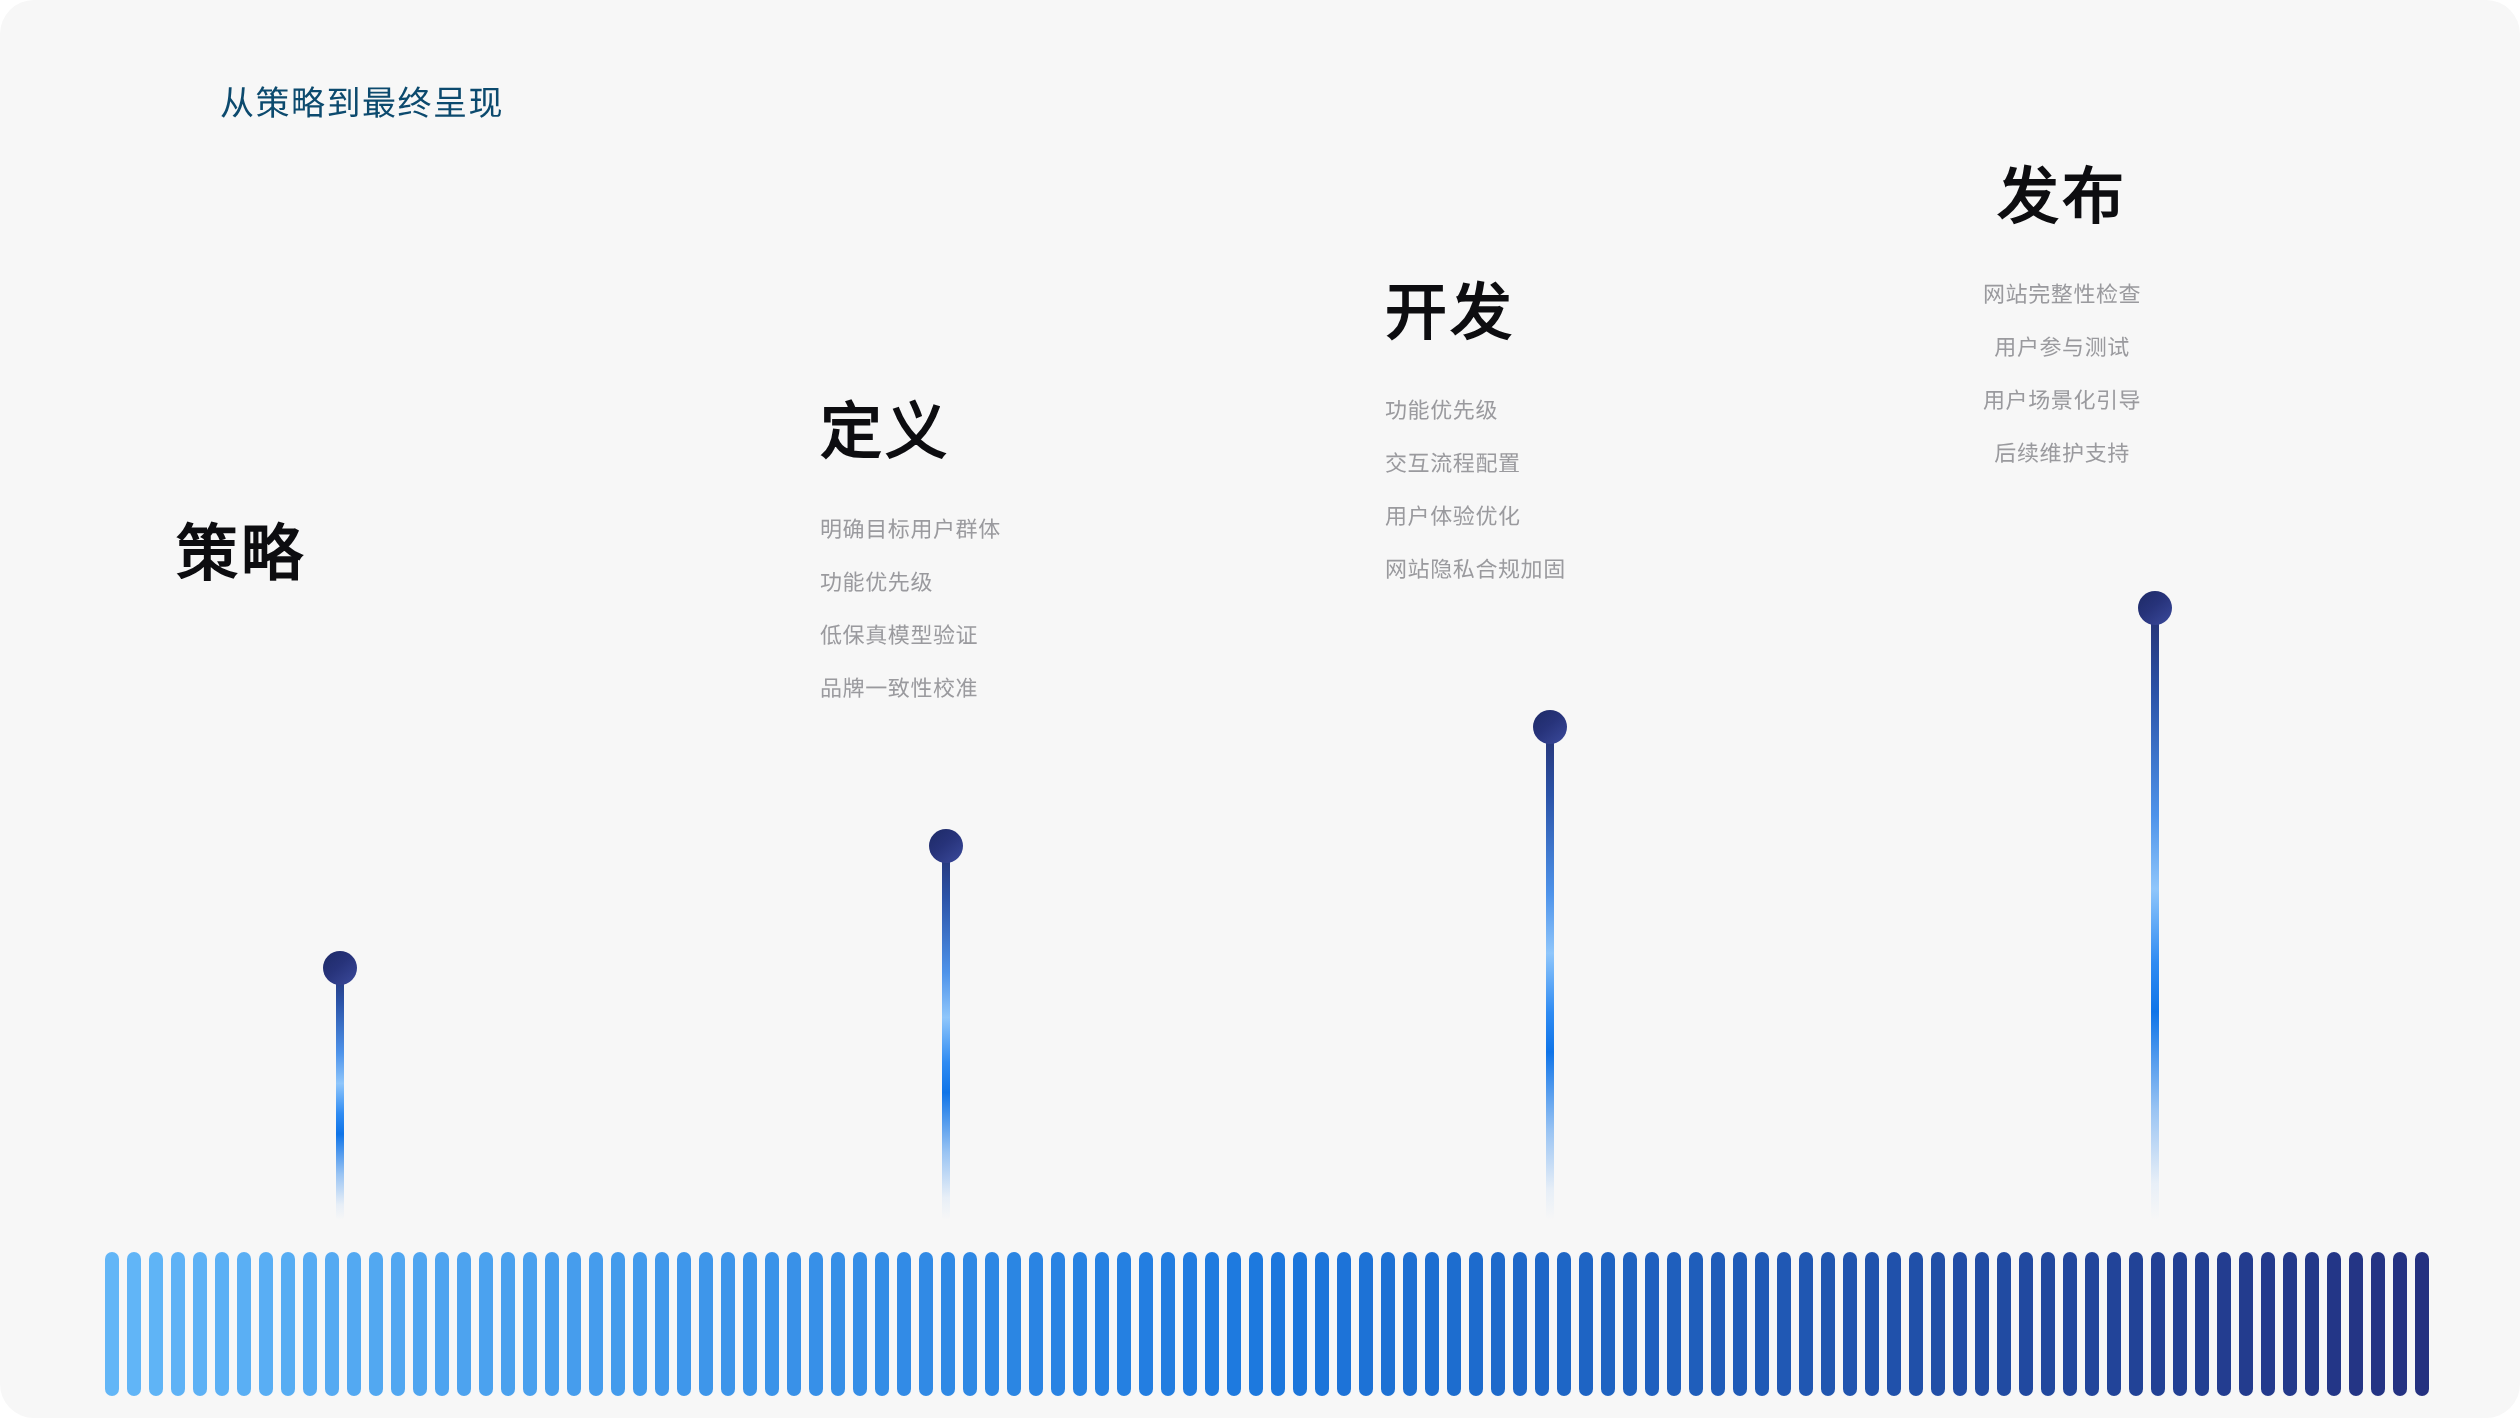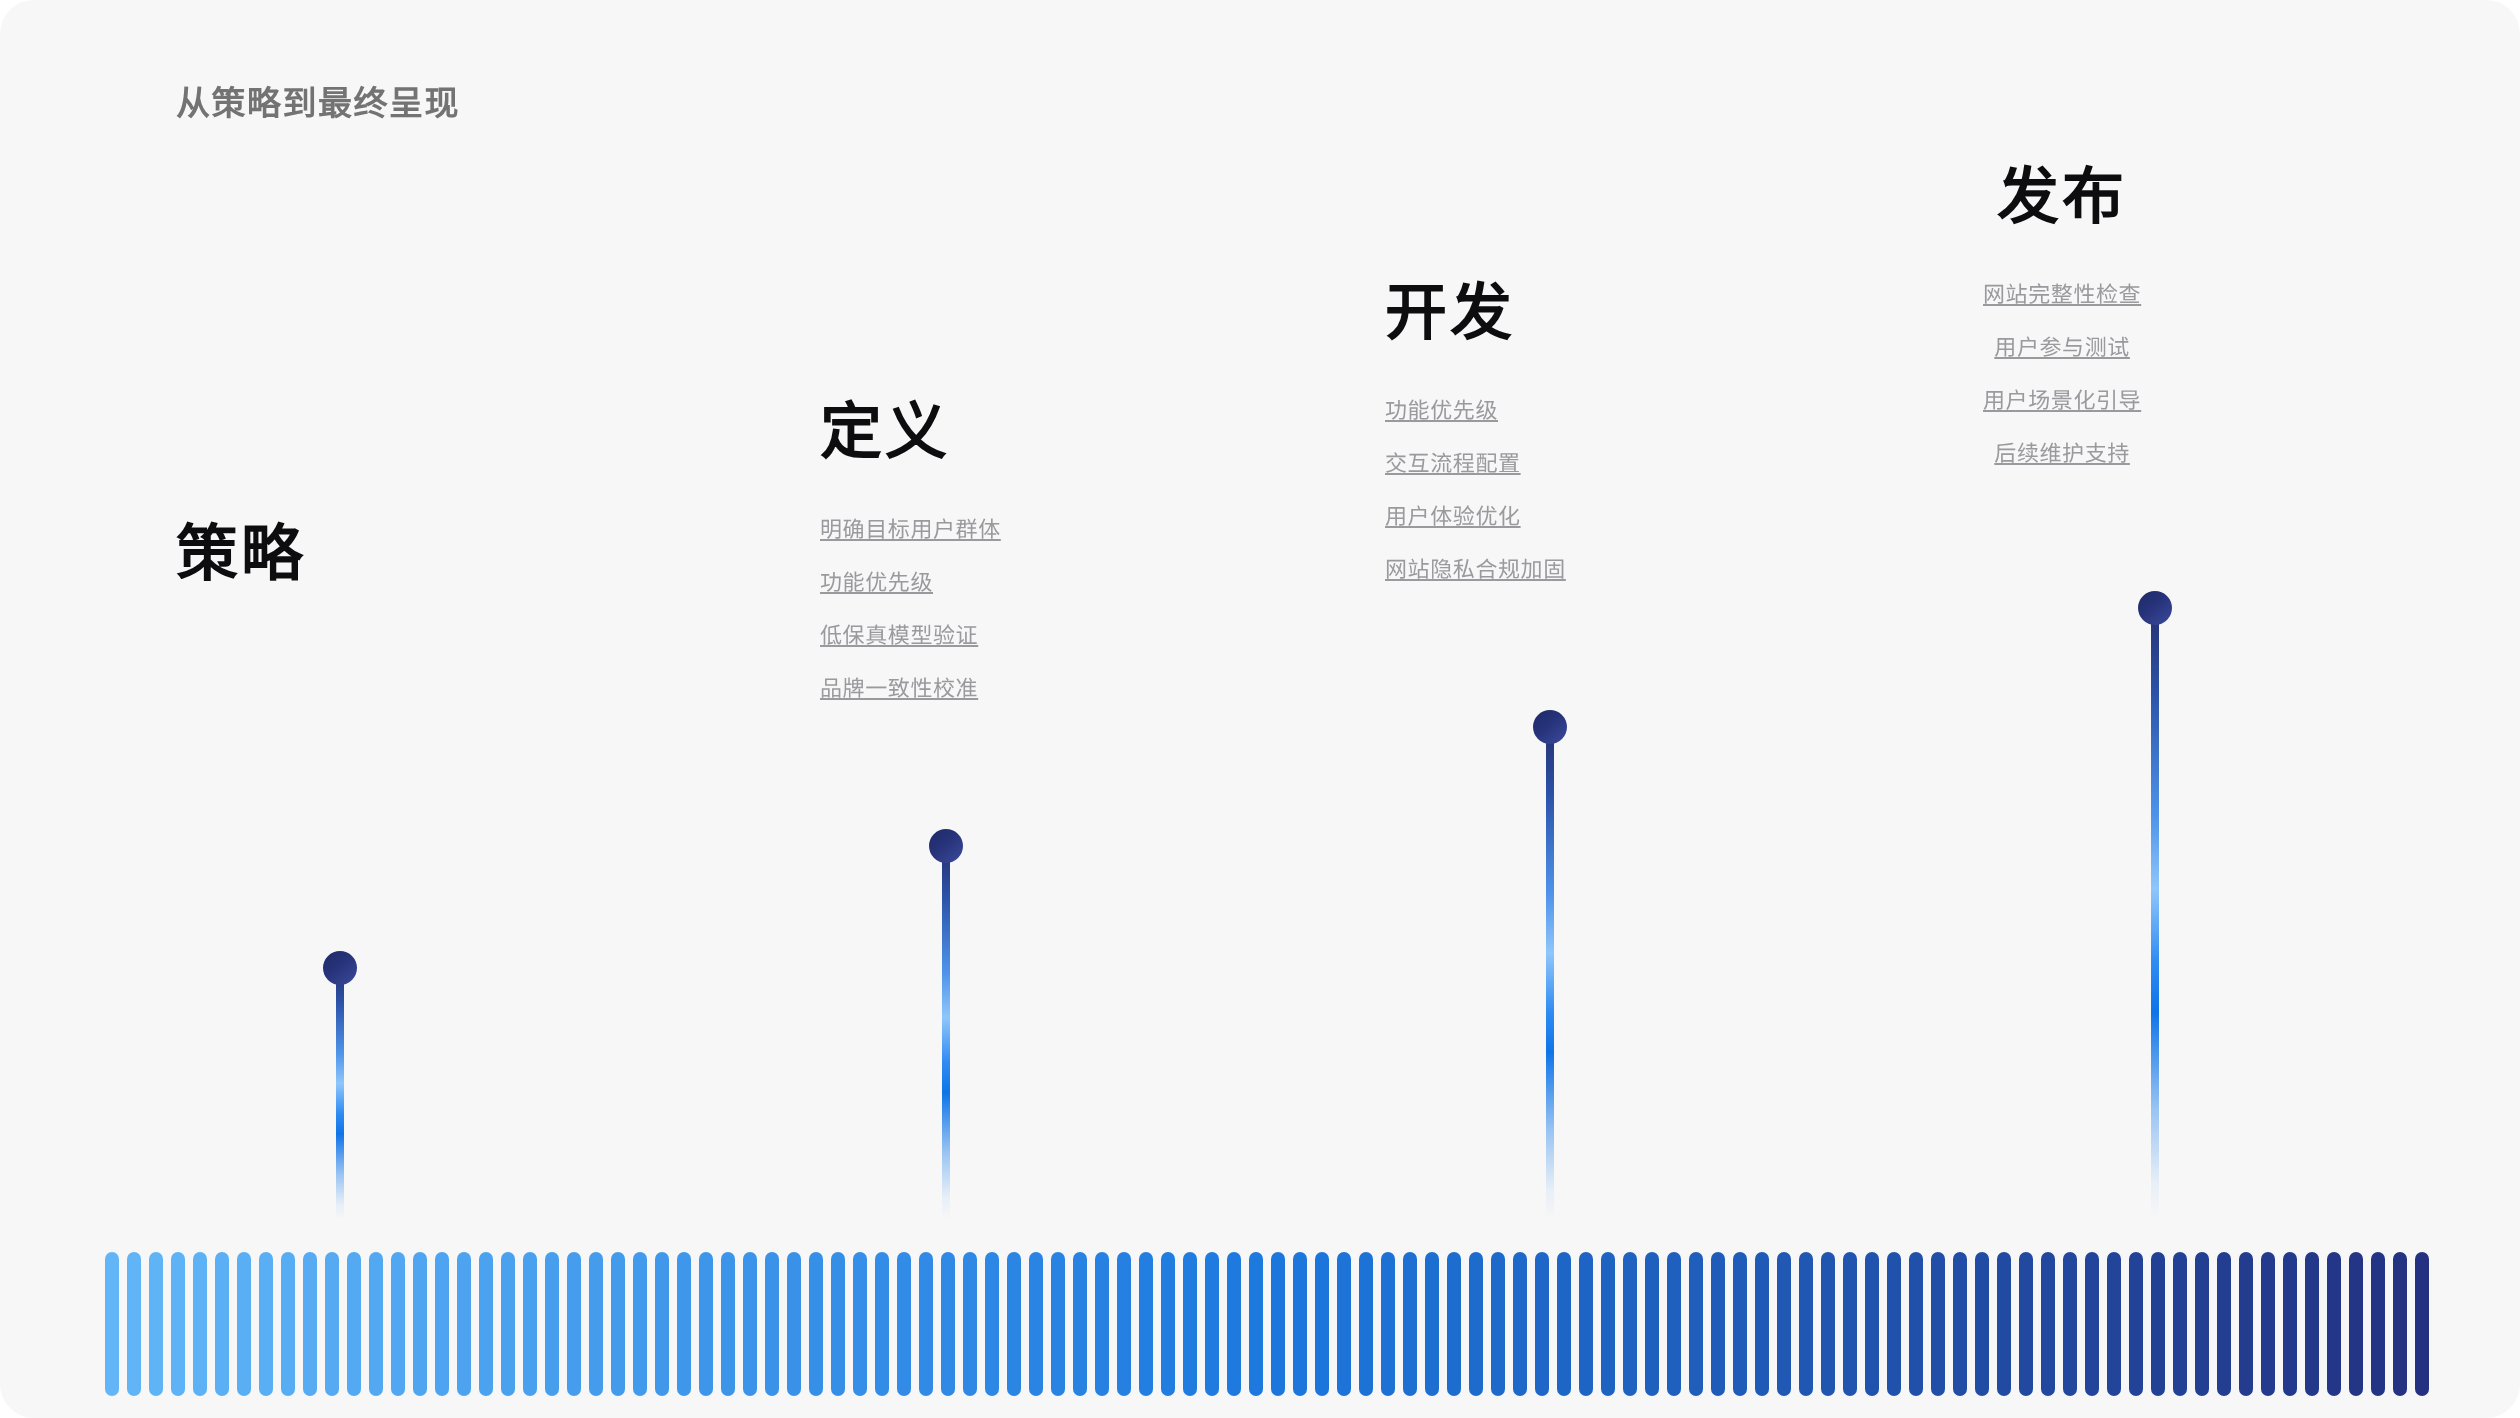--- a/index.html
+++ b/index.html
@@ -28,24 +28,25 @@
   
   .header {
     position: absolute;
     left: 176px;
     top: 78px;
     width: 900px;
   }
   .header-line {
     font-size: 34px;
     line-height: 50px;
-    font-weight: 700;
-    color: #737373;
+    font-weight: 400;
+    color: #0c4a6e;
     letter-spacing: 1.5px;
     white-space: nowrap;
+    margin-left: 44px;
   }
 
   
   .milestone {
     position: absolute;
   }
   .milestone-title {
     font-size: 62px;
     line-height: 74px;
     font-weight: 700;
@@ -59,21 +60,20 @@
     padding: 0;
     list-style: none;
     margin-top: 34px;
   }
   .milestone-item {
     font-size: 22px;
     line-height: 53px;
     color: #9a9a9e;
     letter-spacing: 0.6px;
     white-space: nowrap;
-    text-decoration: underline;
   }
 
   
   .pin {
     position: absolute;
     width: 34px;
   }
   .pin-stem {
     position: absolute;
     left: 13px;

